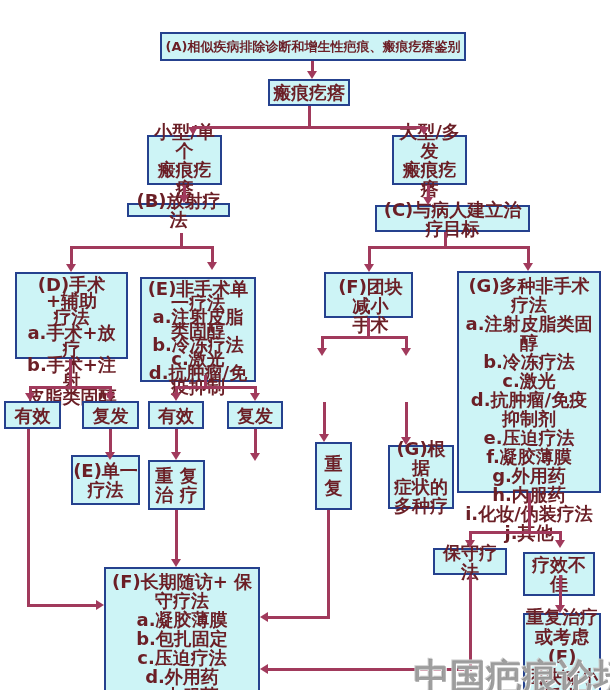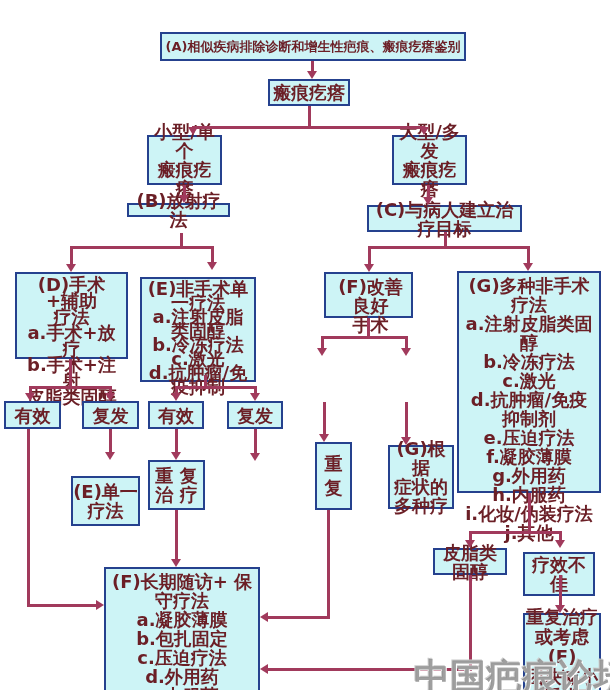--- a/index.html
+++ b/index.html
@@ -42,65 +42,65 @@
 
 <div id="canvas">
 
   <div class="node" style="left:160px;top:5px;width:306px;height:29px;font-size:13px">(A)相似疾病排除诊断和增生性疤痕、瘢痕疙瘩鉴别</div>
   <div class="node" style="left:268px;top:52px;width:82px;height:27px">瘢痕疙瘩</div>
   <div class="node" style="left:147px;top:108px;width:75px;height:50px">小型/单个
 瘢痕疙瘩</div>
   <div class="node" style="left:392px;top:108px;width:75px;height:50px">大型/多发
 瘢痕疙瘩</div>
   <div class="node" style="left:127px;top:176px;width:103px;height:14px">(B)放射疗法</div>
-  <div class="node" style="left:367px;top:178px;width:155px;height:27px">(C)与病人建立治疗目标</div>
+  <div class="node" style="left:375px;top:178px;width:155px;height:27px">(C)与病人建立治疗目标</div>
   <div class="node list" style="left:15px;top:245px;width:113px;height:87px;line-height:16px">(D)手术+辅助
 疗法
 a.手术+放疗
 b.手术+注射
 皮脂类固醇</div>
   <div class="node list" style="left:140px;top:250px;width:116px;height:105px;line-height:14px">(E)非手术单一疗法
 a.注射皮脂类固醇
 b.冷冻疗法
 c.激光
 d.抗肿瘤/免疫抑制</div>
-  <div class="node list" style="left:324px;top:245px;width:89px;height:46px;padding-left:9px">(F)改善良好
+  <div class="node list" style="left:324px;top:245px;width:89px;height:46px;padding-left:9px">(F)团块减小
 手术</div>
   <div class="node list" style="left:457px;top:244px;width:144px;height:222px;line-height:19px">(G)多种非手术疗法
 a.注射皮脂类固醇
 b.冷冻疗法
 c.激光
 d.抗肿瘤/免疫抑制剂
 e.压迫疗法
 f.凝胶薄膜
 g.外用药
 h.内服药
 i.化妆/伪装疗法
 j.其他</div>
   <div class="node" style="left:4px;top:374px;width:57px;height:28px">有效</div>
   <div class="node" style="left:82px;top:374px;width:57px;height:28px">复发</div>
   <div class="node" style="left:148px;top:374px;width:56px;height:28px">有效</div>
   <div class="node" style="left:227px;top:374px;width:56px;height:28px">复发</div>
-  <div class="node" style="left:71px;top:449px;width:69px;height:50px">(E)单一
+  <div class="node" style="left:71px;top:428px;width:69px;height:50px">(E)单一
 疗法</div>
   <div class="node" style="left:148px;top:433px;width:57px;height:50px">重 复
 治 疗</div>
   <div class="node" style="left:315px;top:415px;width:37px;height:68px;line-height:24px">重
 复</div>
   <div class="node" style="left:388px;top:418px;width:66px;height:64px">(G)根据
 症状的
 多种疗</div>
   <div class="node list" style="left:104px;top:540px;width:156px;height:142px;line-height:19px">(F)长期随访+ 保守疗法
 a.凝胶薄膜
 b.包扎固定
 c.压迫疗法
 d.外用药
 e.内服药
 f.化妆/伪装疗法</div>
-  <div class="node" style="left:433px;top:521px;width:74px;height:27px">皮脂类固醇</div>
+  <div class="node" style="left:433px;top:521px;width:74px;height:27px">保守疗法</div>
   <div class="node" style="left:523px;top:525px;width:72px;height:44px">疗效不佳</div>
   <div class="node" style="left:523px;top:586px;width:78px;height:87px;line-height:20px">重复治疗
 或考虑(F)
 团块减小
 手术</div>
 
   <div class="vl" style="left:311px;top:34px;height:12px"></div>
   <div class="a-d" style="left:307px;top:44px"></div>
 
   <div class="vl" style="left:308px;top:79px;height:22px"></div>

